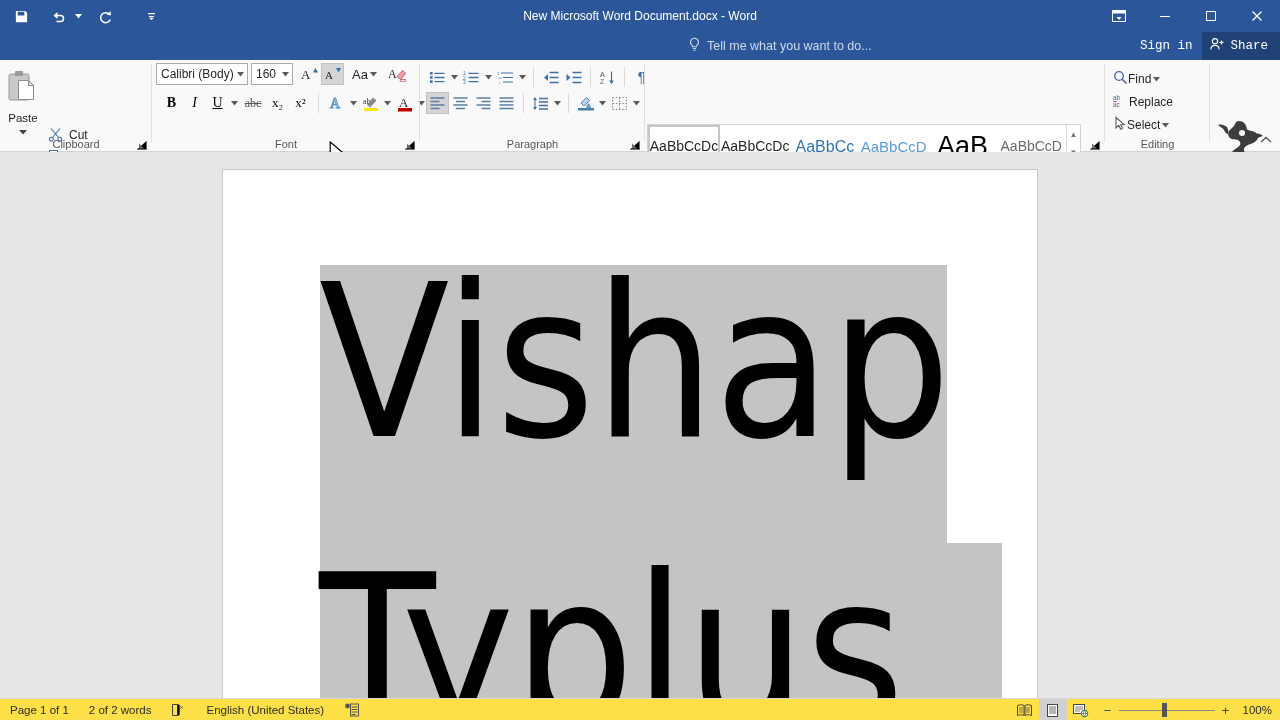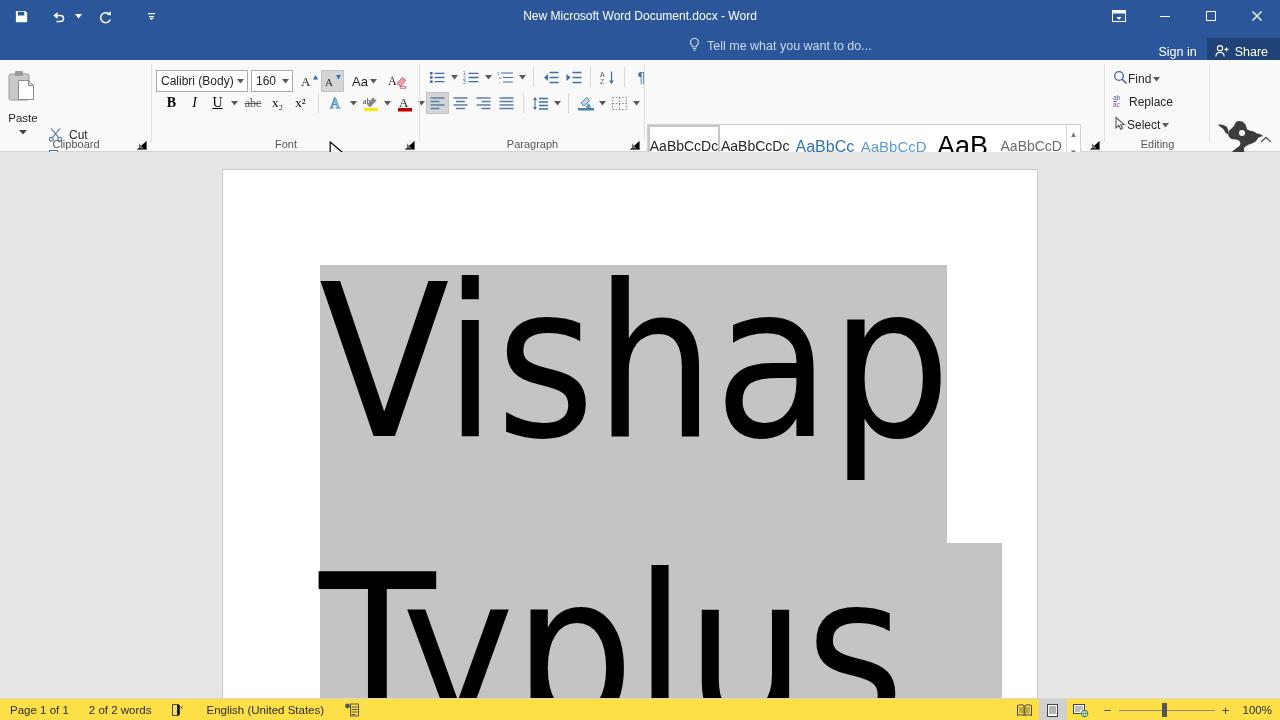--- a/index.html
+++ b/index.html
@@ -47,21 +47,21 @@
     padding: 0 12px; height: 28px; line-height: 28px;
     color: #ffffff; font-size: 12.5px; white-space: nowrap;
   }
   .tab.active { background: #f9f9f9; color: #2b579a; }
   #tellme {
     position: absolute; left: 688px; top: 0; height: 28px;
     display: flex; align-items: center; gap: 6px;
     color: #cdd9ea; font-size: 12.5px;
   }
   #signin-share {
-    position: absolute; right: 0; top: 6px; height: 28px; display: flex; align-items: flex-start;
+    position: absolute; right: 0; top: 0; height: 28px; display: flex; align-items: flex-start; font-family: Liberation Mono, monospace;
   }
   #signin { color: #ffffff; font-size: 12.5px; padding: 0 10px; line-height: 28px; }
   #share {
     color: #ffffff; font-size: 12.5px; padding: 0 12px 0 8px; height: 28px;
     display: flex; align-items: center; gap: 5px; background: #204276;
   }
 
   
   #ribbon {
     position: absolute; left: 0; top: 60px; width: 1280px; height: 92px;
@@ -359,21 +359,21 @@
       <svg width="11" height="11" viewBox="0 0 11 11">
           <path stroke="#6b6b6b" d="M1 9.5h9.5V1"></path>
           <path fill="#6b6b6b" d="M3 8.5h5l-5-5z"></path>
         </svg>
     </div>
     <div class="grp-sep" style="right:0"></div>
   </div>
 
   <div class="grp" style="left:152px; width:268px">
 
-    <div class="frow" style="left:4px; top:10px">
+    <div class="frow" style="left:4px; top:3px">
       <div class="combo" style="width:92px">
         <span class="txt" style="width:76px">Calibri (Body)</span>
         <span class="arrow">
           <svg width="7" height="5" viewBox="0 0 7 5">
               <path fill="#5a5a5a" d="M0 0h7L3.5 4.5z"></path>
             </svg>
         </span>
       </div>
       <div style="width:3px"></div>
       <div class="combo" style="width:42px">

